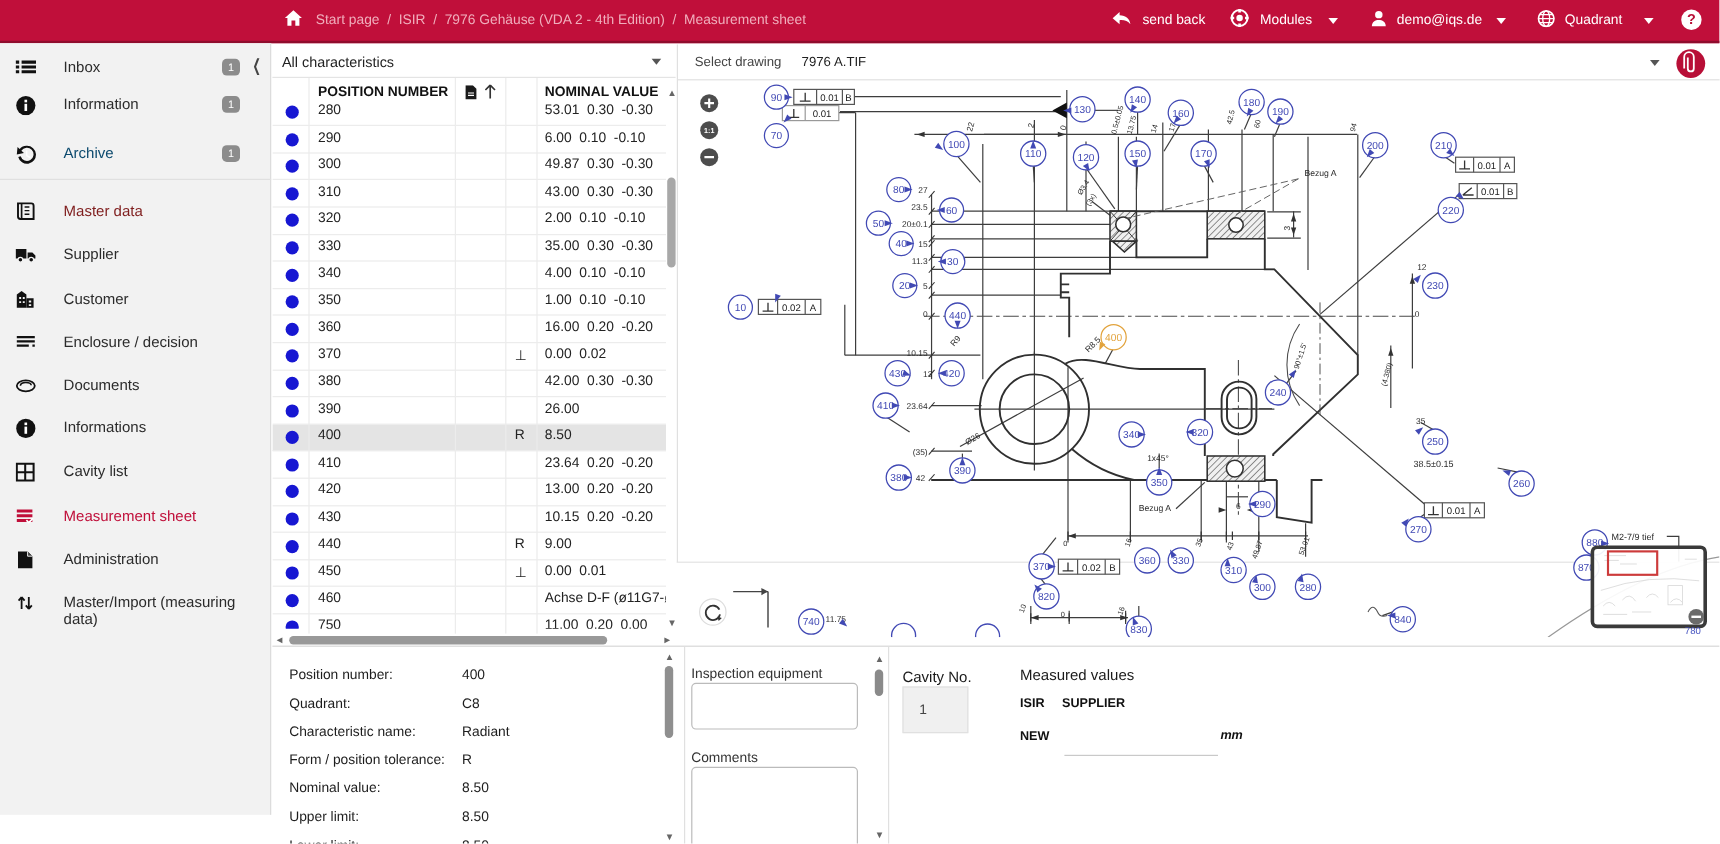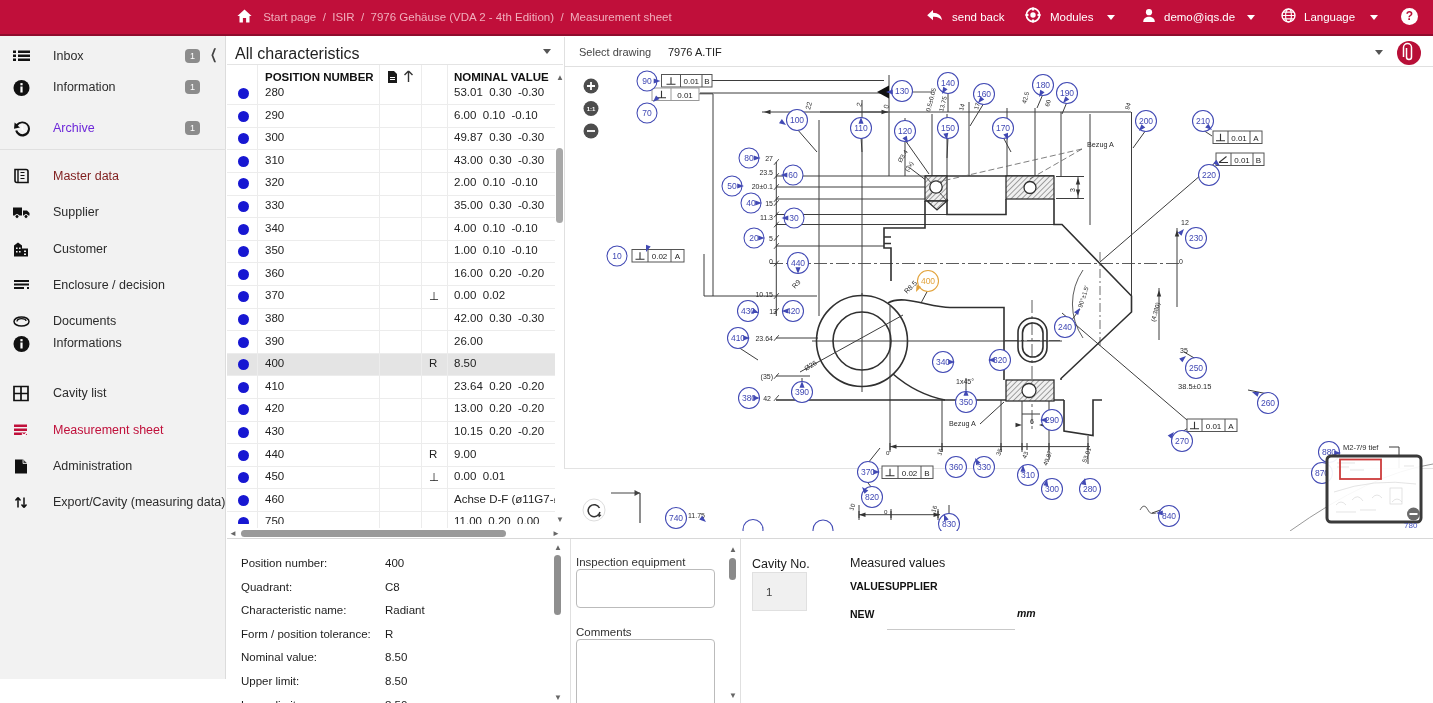--- a/index.html
+++ b/index.html
@@ -20,21 +20,21 @@
 .sbitem { position:absolute; left:0; width:226px; height:36px; }
 .sbitem .ic { position:absolute; left:13px; top:10px; width:17px; height:17px; }
 .sbitem .lb { position:absolute; left:53px; top:11px; font-size:12.5px; color:#2b2b2b; }
 .sbitem .badge { position:absolute; left:185px; top:11px; width:15px; height:14px; background:#8c8c8c; border-radius:4px; color:#fff; font-size:9px; text-align:center; line-height:14px; }
 .sbdiv { position:absolute; left:0; width:226px; border-top:1px solid #e0e0e0; }
 #collapse { position:absolute; left:208px; top:10px; font-size:14px; color:#444; transform:scaleX(0.6); }
 
 
 #listpanel { position:absolute; left:227px; top:37px; width:336px; height:501px; background:#fff; }
 #allchar { position:absolute; left:0; top:0; width:336px; height:28px; border-bottom:1px solid #e4e4e4; }
-#allchar .t { position:absolute; left:8px; top:8px; font-size:16px; color:#222; }
+#allchar .t { position:absolute; left:8px; top:8px; font-size:12px; color:#222; }
 #allchar .c { position:absolute; right:12px; top:12px; width:0; height:0; border-left:4px solid transparent; border-right:4px solid transparent; border-top:5px solid #555; }
 #thead { position:absolute; left:0; top:28px; width:336px; height:22px; font-size:11.5px; font-weight:bold; color:#111; }
 #thead .h1 { position:absolute; left:38px; top:6px; }
 #thead .h2 { position:absolute; left:227px; top:6px; }
 #rows { position:absolute; left:0; top:45.6px; width:328px; height:441px; overflow:hidden; }
 .trow { position:absolute; left:0; width:328px; height:22.6px; border-bottom:1px solid #ececec; font-size:11.5px; color:#222; white-space:nowrap; overflow:hidden; }
 .trow .dot { position:absolute; left:11px; top:5.5px; width:11px; height:11px; border-radius:50%; background:#1717d2; }
 .trow .pn { position:absolute; left:38px; top:3.5px; }
 .trow .sym { position:absolute; left:202px; top:3.5px; }
 .trow .nv { position:absolute; left:227px; top:3.5px; }
@@ -107,21 +107,21 @@
           <circle cx="7" cy="4.2" r="3.1" fill="#fff"></circle>
           <path d="M1.2 14 c0,-3.8 2.9,-5.3 5.8,-5.3 c2.9,0 5.8,1.5 5.8,5.3 Z" fill="#fff"></path>
         </svg>
       <span style="position:absolute;left:1164px;top:0;line-height:34px;">demo@iqs.de</span>
       <span class="caret" style="position:absolute;left:1240px;top:15px;"></span>
       <svg style="position:absolute;left:1281px;top:10px" width="15" height="15" viewBox="0 0 16 16">
           <circle cx="8" cy="8" r="6.9" fill="none" stroke="#fff" stroke-width="1.5"></circle>
           <ellipse cx="8" cy="8" rx="3.1" ry="6.9" fill="none" stroke="#fff" stroke-width="1.2"></ellipse>
           <path d="M1.3 8 h13.4 M2.2 4.4 h11.6 M2.2 11.6 h11.6" stroke="#fff" stroke-width="1.2" fill="none"></path>
         </svg>
-      <span style="position:absolute;left:1304px;top:0;line-height:34px;">Language</span>
+      <span style="position:absolute;left:1304px;top:0;line-height:34px;">Quadrant</span>
       <span class="caret" style="position:absolute;left:1363px;top:15px;"></span>
       <span style="position:absolute;left:1401px;top:8px;width:17px;height:17px;border-radius:50%;background:#fff;color:#b80f37;font-weight:bold;font-size:12px;text-align:center;line-height:17px;">?</span>
     </div>
   </div>
 
   <div id="sidebar">
       <div class="sbitem" style="top:1.5px">
         <svg class="ic" width="17" height="16" viewBox="0 0 17 16">
           <path d="M0 2 h3 v2.6 h-3 Z M0 6 h3 v2.6 h-3 Z M0 10 h3 v2.6 h-3 Z M5 2 h12 v2.6 h-12 Z M5 6 h12 v2.6 h-12 Z M5 10 h12 v2.6 h-12 Z" fill="#111"></path>
         </svg>
@@ -135,21 +135,21 @@
           <rect x="7.4" y="3.6" width="2.2" height="2.2" fill="#fff"></rect>
         </svg>
         <span class="lb" style="color:#2b2b2b">Information</span>
         <span class="badge">1</span>
       </div>
       <div class="sbitem" style="top:73.9px">
         <svg class="ic" width="17" height="16" viewBox="0 0 17 16">
           <path d="M9.5 1 a7.5 7.5 0 1 1 -7.3 9.3 l2 -0.5 a5.5 5.5 0 1 0 0.6 -4.6 l2.2 1.8 l-6 1.2 l0.6 -6.2 l1.8 1.6 a7.5 7.5 0 0 1 6.1 -2.6 Z" fill="#111"></path>
           <path d="M9.2 5 v4.2 l3.2 1.8" stroke="#fff" stroke-width="1.3" fill="none"></path>
         </svg>
-        <span class="lb" style="color:#6d28d9">Archive</span>
+        <span class="lb" style="color:#0c4a6e">Archive</span>
         <span class="badge">1</span>
       </div>
       <div class="sbdiv" style="top:113.10000000000001px"></div>
       <div class="sbitem" style="top:122.10000000000001px">
         <svg class="ic" width="17" height="16" viewBox="0 0 17 16">
           <path d="M2 1 h11 a2 2 0 0 1 2 2 v11 h-11 a2 2 0 0 1 -2 -2 Z" fill="none" stroke="#111" stroke-width="1.6"></path>
           <path d="M5 1 v13" stroke="#111" stroke-width="1.4"></path>
           <path d="M7.5 4 h4 M7.5 7 h4 M7.5 10 h4" stroke="#111" stroke-width="1.2"></path>
         </svg>
         <span class="lb" style="color:#7f1d1d">Master data</span>
@@ -178,21 +178,21 @@
         </svg>
         <span class="lb" style="color:#2b2b2b">Enclosure / decision</span>
       </div>
       <div class="sbitem" style="top:266.9px">
         <svg class="ic" width="17" height="16" viewBox="0 0 17 16">
           <ellipse cx="8.5" cy="8" rx="7.5" ry="4.6" fill="none" stroke="#111" stroke-width="1.5"></ellipse>
           <path d="M4 8 c0,-1.8 2,-2.8 4.5,-2.8 c2.5,0 4.5,1 4.5,2.4" fill="none" stroke="#111" stroke-width="1.3"></path>
         </svg>
         <span class="lb" style="color:#2b2b2b">Documents</span>
       </div>
-      <div class="sbitem" style="top:289px">
+      <div class="sbitem" style="top:302px">
         <svg class="ic" width="17" height="16" viewBox="0 0 17 16">
           <circle cx="8.5" cy="8.5" r="8" fill="#111"></circle>
           <rect x="7.4" y="7" width="2.2" height="6" fill="#fff"></rect>
           <rect x="7.4" y="3.6" width="2.2" height="2.2" fill="#fff"></rect>
         </svg>
         <span class="lb" style="color:#2b2b2b">Informations</span>
       </div>
       <div class="sbitem" style="top:339.29999999999995px">
         <svg class="ic" width="17" height="16" viewBox="0 0 17 16">
           <path d="M1 1 h14 v14 h-14 Z M1 8 h14 M8 1 v14" fill="none" stroke="#111" stroke-width="1.7"></path>
@@ -211,21 +211,21 @@
           <path d="M2 1 h8 l4 4 v10 h-12 Z" fill="#111"></path>
           <path d="M10 1 v4 h4" fill="#444" stroke="#f2f2f2" stroke-width="0.8"></path>
         </svg>
         <span class="lb" style="color:#2b2b2b">Administration</span>
       </div>
       <div class="sbitem" style="top:447.8999999999999px">
         <svg class="ic" width="17" height="16" viewBox="0 0 17 16">
           <path d="M5 13 V3 M5 3 l-2.5 3 M5 3 l2.5 3" stroke="#111" stroke-width="1.5" fill="none"></path>
           <path d="M11 3 v10 M11 13 l-2.5 -3 M11 13 l2.5 -3" stroke="#111" stroke-width="1.5" fill="none"></path>
         </svg>
-        <span class="lb" style="color:#2b2b2b">Export/Cavity (measuring data)</span>
+        <span class="lb" style="color:#2b2b2b">Master/Import (measuring data)</span>
       </div>
       <div id="collapse">❮</div>
     </div>
 
   <div id="listpanel">
     <div id="allchar">
         <span class="t">All characteristics</span>
         <span class="c"></span>
       </div>
     <div id="thead">
@@ -843,21 +843,21 @@
       </div>
     <div id="vdiv2"></div>
     <div id="cavity">
       <div class="lab">Cavity No.</div>
       <div class="box">
           <span>1</span>
         </div>
     </div>
     <div id="meas">
       <div class="h">Measured values</div>
-      <div class="ph" style="left:0;top:41px;">VALUE</div>
+      <div class="ph" style="left:0;top:41px;">ISIR</div>
       <div class="ph" style="left:35px;top:41px;">SUPPLIER</div>
       <div class="ph" style="left:0;top:69px;">NEW</div>
       <div class="uline"></div>
       <div class="ph" style="left:167px;top:68px;font-style:italic;">mm</div>
     </div>
   </div>
 
 </div>
 
 </body></html>

